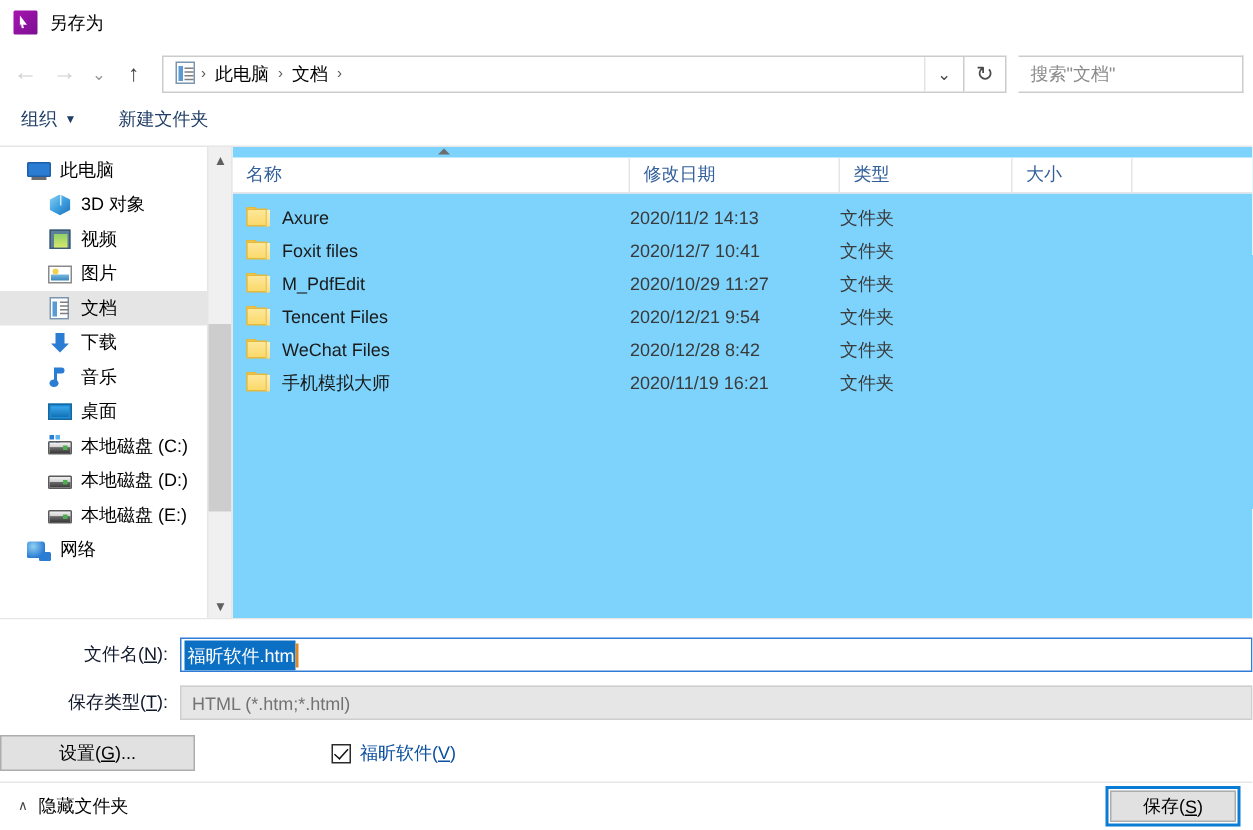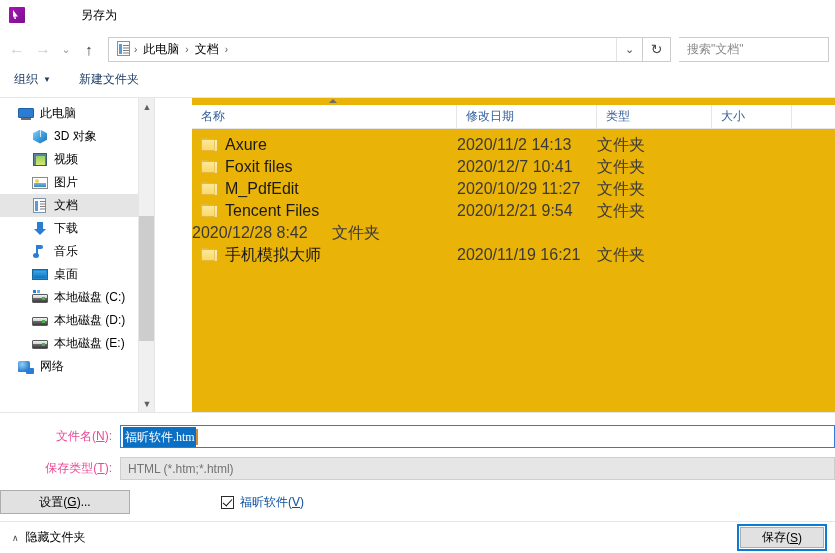--- a/index.html
+++ b/index.html
@@ -22,21 +22,20 @@
   }
 
   
   .titlebar {
     height: 30px;
     display: flex;
     align-items: center;
     padding-left: 9px;
     background: #ffffff;
     flex: 0 0 30px;
-    gap: 48px;
   }
   .app-icon {
     width: 16px; height: 16px;
     position: relative;
     margin-right: 8px;
     flex: 0 0 16px;
   }
   .app-icon .sq {
     position: absolute; left: 0; top: 0;
     width: 16px; height: 16px;
@@ -370,22 +369,21 @@
     position:absolute; left:0; width:16px;
     background:#cdcdcd;
   }
 
   
   .filelist {
     flex: 1 1 auto;
     display: flex;
     flex-direction: column;
     min-width: 0;
-    background: #eab308;
-    margin-left: 37px;
+    background: #7dd3fc;
   }
   .sortcaret {
     height: 7px;
     position: relative;
   }
   .sortcaret::after {
     content:"";
     position:absolute; left:137px; top:1px;
     width:0; height:0;
     border-left:4px solid transparent;
@@ -413,21 +411,21 @@
   .col-date { flex: 0 0 140px; }
   .col-type { flex: 0 0 115px; }
   .col-size { flex: 0 0 80px; }
   .col-rest { flex: 1 1 auto; border-right: none; }
 
   .rows { flex: 1 1 auto; overflow: hidden; padding-top: 5px; }
   .row {
     display: flex;
     height: 22px;
     align-items: center;
-    font-size: 16px;
+    font-size: 12px;
     color: #1a1a1a;
   }
   .cell {
     display: flex;
     align-items: center;
     white-space: nowrap;
     overflow: hidden;
   }
   .cell.name { flex: 0 0 265px; padding-left: 9px; }
   .cell.date { flex: 0 0 140px; color: #3a3a3a; }
@@ -472,21 +470,21 @@
     align-items: center;
     height: 23px;
     margin-bottom: 9px;
   }
   .flabel {
     width: 120px;
     flex: 0 0 120px;
     text-align: right;
     padding-right: 8px;
     font-size: 12px;
-    color: #ec4899;
+    color: #0f172a;
     white-space: nowrap;
   }
   .flabel u { text-decoration: underline; }
   .finput {
     flex: 1 1 auto;
     height: 23px;
     border: 1px solid #2f7bd6;
     background: #ffffff;
     display: flex;
     align-items: center;
@@ -494,21 +492,20 @@
     margin-right: 0;
     overflow: hidden;
   }
   .sel-text {
     background: #0b6fc4;
     color: #ffffff;
     padding: 2px 1px 2px 2px;
     font-size: 12px;
     line-height: 16px;
     white-space: nowrap;
-    font-family: Liberation Serif, serif;
   }
   .caret-bar {
     width: 2px;
     height: 16px;
     background: #d98a2b;
     margin-left: 0px;
   }
   .fcombo {
     flex: 1 1 auto;
     height: 23px;
@@ -777,20 +774,28 @@
                 <span class="back"></span>
                 <span class="flap"></span>
               </span>
               <span>Tencent Files</span>
             </div>
             <div class="cell date">2020/12/21 9:54</div>
             <div class="cell type">文件夹</div>
             <div class="cell size"></div>
           </div>
           <div class="row">
+            <div class="cell name">
+              <span class="folder-ic">
+                <span class="tab"></span>
+                <span class="back"></span>
+                <span class="flap"></span>
+              </span>
+              <span>WeChat Files</span>
+            </div>
             <div class="cell date">2020/12/28 8:42</div>
             <div class="cell type">文件夹</div>
             <div class="cell size"></div>
           </div>
           <div class="row">
             <div class="cell name">
               <span class="folder-ic">
                 <span class="tab"></span>
                 <span class="back"></span>
                 <span class="flap"></span>

